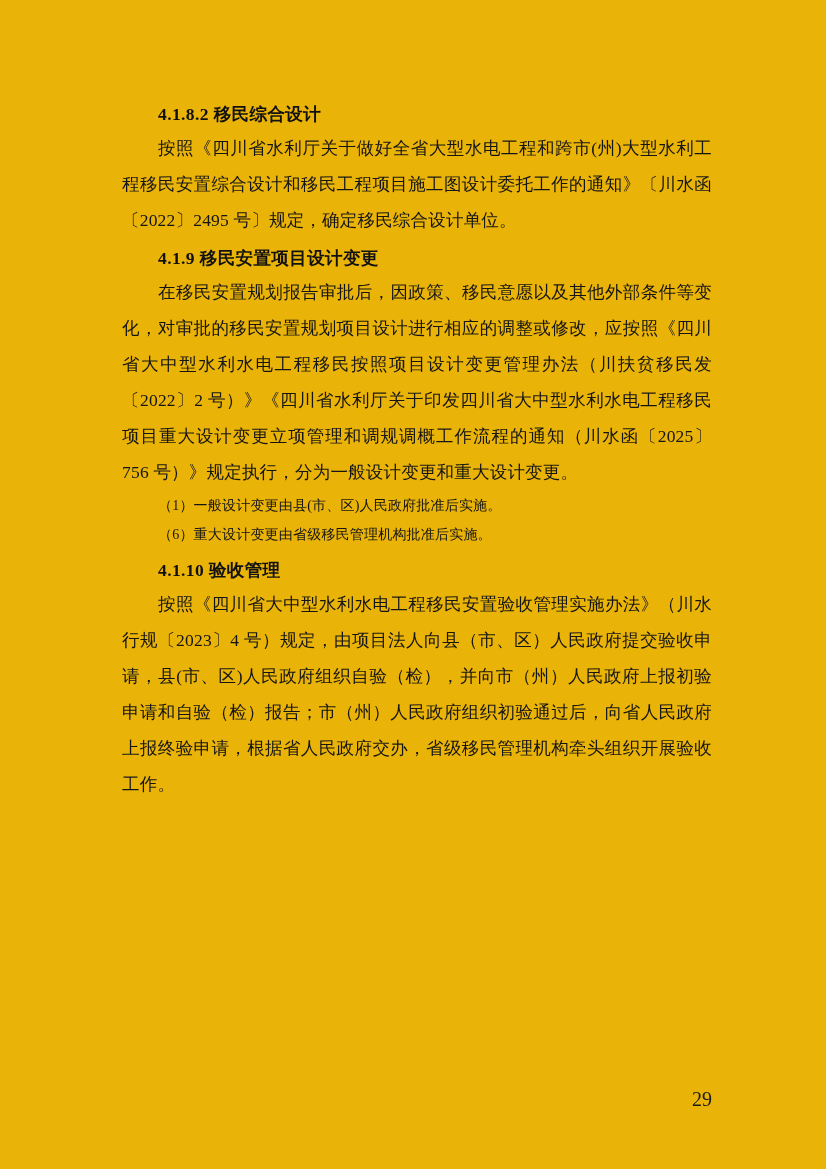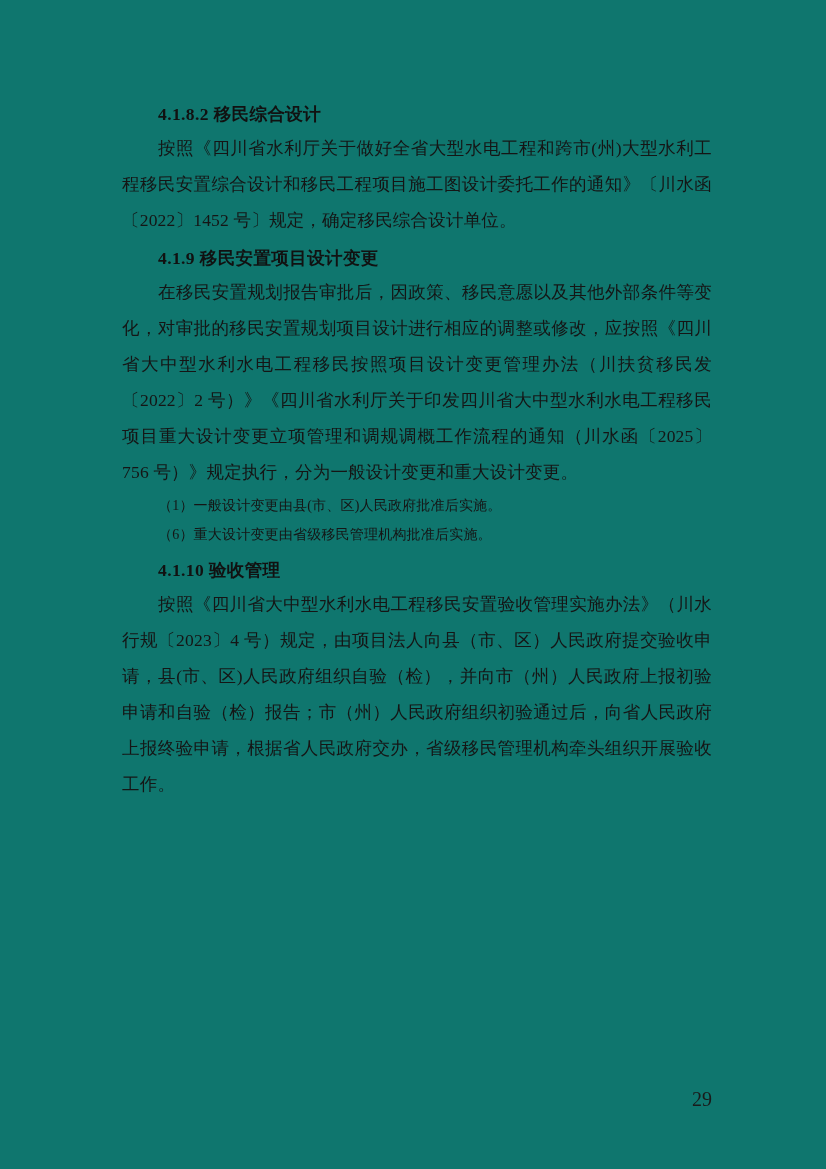--- a/index.html
+++ b/index.html
@@ -14,21 +14,21 @@
     color: #1a1a1a;
     position: relative;
     overflow: hidden;
   }
   .page {
     position: absolute;
     left: 0;
     top: 0;
     width: 826px;
     height: 1169px;
-    background: #0f766e;
+    background: #eab308;
   }
   .content {
     position: absolute;
     left: 122px;
     top: 100px;
     width: 590px;
   }
   .heading {
     font-weight: bold;
     font-size: 17.5px;
@@ -69,21 +69,21 @@
   }
 </style>
 </head>
 <body>
 
 <div class="page">
   <div class="content">
 
     <div class="block">
       <p class="heading">4.1.8.2 移民综合设计</p>
-      <p class="para">按照《四川省水利厅关于做好全省大型水电工程和跨市(州)大型水利工程移民安置综合设计和移民工程项目施工图设计委托工作的通知》〔川水函〔2022〕1452 号〕规定，确定移民综合设计单位。</p>
+      <p class="para">按照《四川省水利厅关于做好全省大型水电工程和跨市(州)大型水利工程移民安置综合设计和移民工程项目施工图设计委托工作的通知》〔川水函〔2022〕2495 号〕规定，确定移民综合设计单位。</p>
     </div>
 
 
     <div class="block">
       <p class="heading">4.1.9 移民安置项目设计变更</p>
       <p class="para">在移民安置规划报告审批后，因政策、移民意愿以及其他外部条件等变化，对审批的移民安置规划项目设计进行相应的调整或修改，应按照《四川省大中型水利水电工程移民按照项目设计变更管理办法（川扶贫移民发〔2022〕2 号）》《四川省水利厅关于印发四川省大中型水利水电工程移民项目重大设计变更立项管理和调规调概工作流程的通知（川水函〔2025〕756 号）》规定执行，分为一般设计变更和重大设计变更。</p>
       <p class="list-item">（1）一般设计变更由县(市、区)人民政府批准后实施。</p>
       <p class="list-item">（6）重大设计变更由省级移民管理机构批准后实施。</p>
     </div>
 

